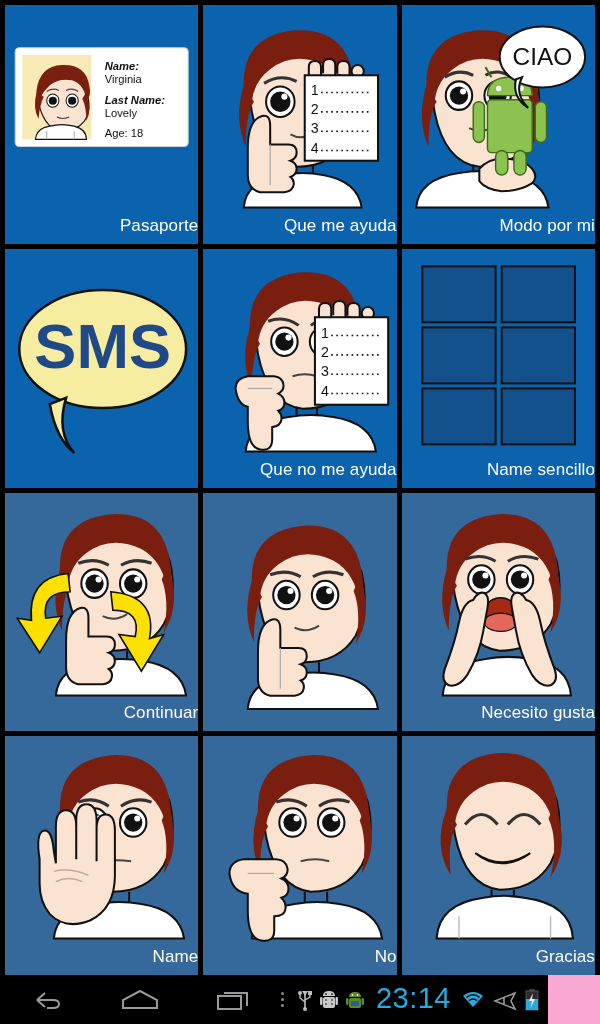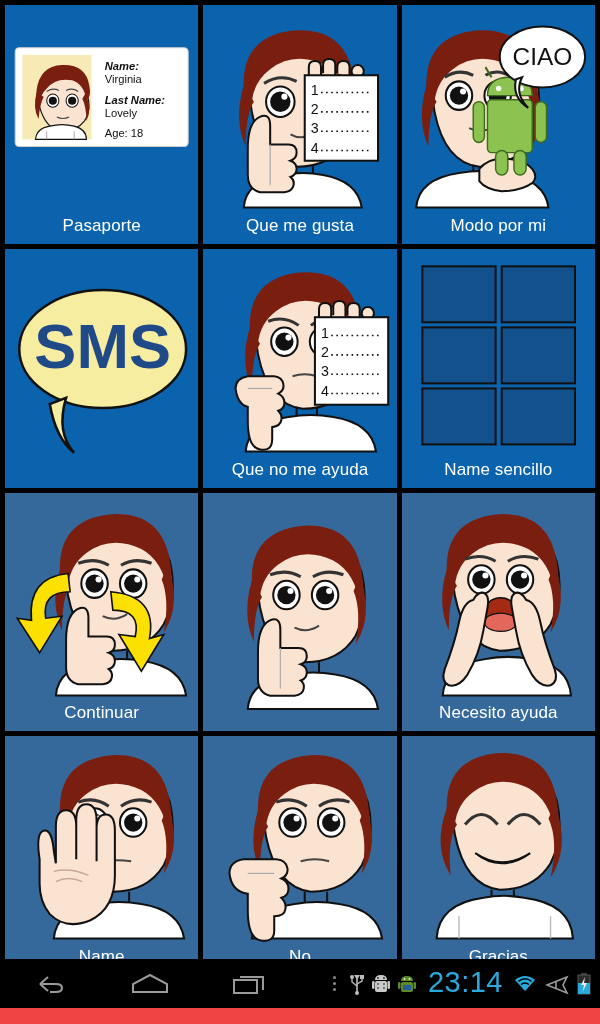--- a/index.html
+++ b/index.html
@@ -2,21 +2,21 @@
 <html><head>
 <meta charset="utf-8">
 <style>
   * { margin:0; padding:0; box-sizing:border-box; }
   html, body {
     width:600px; height:1024px;
     background:#000;
     font-family:"Liberation Sans", sans-serif;
     overflow:hidden;
   }
-  #app { position:relative; width:600px; height:1024px; background:#ef4444; }
+  #app { position:relative; width:600px; height:1024px; background:#f9a8d4; }
 
   
   .grid {
     position:absolute; left:0; top:0;
     width:600px; height:975px;
     display:grid;
     grid-template-columns:repeat(3, 1fr);
     grid-template-rows:repeat(4, 1fr);
     gap:5px;
     padding:5px 5px 0 5px;
@@ -34,33 +34,33 @@
     position:relative;
     flex:1 1 auto;
     width:100%;
     display:flex; align-items:center; justify-content:center;
     overflow:hidden;
   }
   .cell-art svg { display:block; width:100%; height:100%; }
   .cell-label {
     flex:0 0 auto;
     width:100%;
-    text-align:center;
+    text-align:right;
     color:#ffffff;
     font-size:17px;
     line-height:18px;
     padding-bottom:9px;
     letter-spacing:0.1px;
     white-space:nowrap;
   }
 
   
   .sysbar {
-    position:absolute; left:0; bottom:16px;
-    width:600px; height:49px;
+    position:absolute; left:0; bottom:0;
+    width:548px; height:49px;
     background:#000;
     display:flex; align-items:center;
   }
   .navkeys { display:flex; align-items:center; width:300px; height:49px; }
   .navkey {
     flex:1 1 0; height:49px;
     display:flex; align-items:center; justify-content:center;
   }
   .navkey svg { display:block; }
   .sysright {
@@ -151,21 +151,21 @@
           <path d="M132 58 L132 52 Q132 46 138 46 Q144 46 144 52 L144 62" fill="#fbe3d2" stroke="#111" stroke-width="2"></path>
           <circle cx="152" cy="56" r="6" fill="#fbe3d2" stroke="#111" stroke-width="2"></circle>
           <rect x="100" y="60" width="72" height="84" fill="#ffffff" stroke="#111" stroke-width="2"></rect>
           <text x="106" y="79" font-family="Liberation Sans, sans-serif" font-size="14" fill="#111">1</text>
           <text x="106" y="98" font-family="Liberation Sans, sans-serif" font-size="14" fill="#111">2</text>
           <text x="106" y="117" font-family="Liberation Sans, sans-serif" font-size="14" fill="#111">3</text>
           <text x="106" y="136" font-family="Liberation Sans, sans-serif" font-size="14" fill="#111">4</text>
           <path d="M116 77 H164 M116 96 H164 M116 115 H164 M116 134 H164" stroke="#111" stroke-width="1.6" stroke-dasharray="1.6 3.4"></path>
         </svg>
       </div>
-      <div class="cell-label">Que me gusta</div>
+      <div class="cell-label">Que me ayuda</div>
     </div>
 
     <div class="cell">
       <div class="cell-art">
         <svg viewBox="0 0 190 190" preserveAspectRatio="xMidYMid meet">
           <path d="M32 96 Q22 42 70 30 Q118 20 132 62 Q140 96 126 124 Q110 150 76 150 Q42 146 32 96Z" fill="#fbe3d2" stroke="#111" stroke-width="2"></path>
           <path d="M24 72 Q22 22 72 16 Q124 12 132 62 Q136 84 130 94 Q126 62 104 50 Q74 36 50 54 Q34 66 32 86 Q24 84 24 72Z" fill="#7a1f10"></path>
           <path d="M24 70 Q14 104 26 130 Q26 98 34 86Z" fill="#7a1f10"></path>
           <path d="M130 66 Q144 104 126 132 Q132 100 124 80Z" fill="#7a1f10"></path>
           <ellipse cx="56" cy="80" rx="13" ry="14" fill="#ffffff" stroke="#111" stroke-width="2"></ellipse>
@@ -329,21 +329,21 @@
           <path d="M62 56 Q78 50 92 58" fill="none" stroke="#333" stroke-width="3"></path>
           <path d="M104 58 Q118 50 134 56" fill="none" stroke="#333" stroke-width="3"></path>
           <ellipse cx="97" cy="110" rx="17" ry="16" fill="#a52a13" stroke="#111" stroke-width="1.5"></ellipse>
           <ellipse cx="97" cy="118" rx="16" ry="9" fill="#e3685b" stroke="#111" stroke-width="1.2"></ellipse>
           <path d="M40 190 Q42 160 82 154 Q104 150 126 154 Q164 160 166 190Z" fill="#ffffff" stroke="#111" stroke-width="2"></path>
 
           <path d="M70 96 Q76 86 82 90 Q86 94 84 104 L80 126 Q76 150 64 170 Q56 182 46 180 Q38 176 42 164 Q52 138 56 118 Q60 98 70 96Z" fill="#fbe3d2" stroke="#111" stroke-width="2"></path>
           <path d="M122 96 Q116 86 110 90 Q106 94 108 104 L112 126 Q116 150 128 170 Q136 182 146 180 Q154 176 150 164 Q140 138 136 118 Q132 98 122 96Z" fill="#fbe3d2" stroke="#111" stroke-width="2"></path>
         </svg>
       </div>
-      <div class="cell-label">Necesito ayuda</div>
+      <div class="cell-label">Necesito gusta</div>
     </div>
 
     <div class="cell dark">
       <div class="cell-art">
         <svg viewBox="0 0 190 190" preserveAspectRatio="xMidYMid meet">
           <path d="M62 90 Q52 36 100 24 Q148 14 162 56 Q170 90 156 118 Q140 144 106 144 Q72 140 62 90Z" fill="#fbe3d2" stroke="#111" stroke-width="2"></path>
           <path d="M54 66 Q52 16 102 10 Q154 6 162 56 Q166 78 160 88 Q156 56 134 44 Q104 30 80 48 Q64 60 62 80 Q54 78 54 66Z" fill="#7a1f10"></path>
           <path d="M54 64 Q44 98 56 124 Q56 92 64 80Z" fill="#7a1f10"></path>
           <path d="M160 60 Q174 98 156 126 Q162 94 154 74Z" fill="#7a1f10"></path>
           <ellipse cx="88" cy="76" rx="13" ry="14" fill="#ffffff" stroke="#111" stroke-width="2"></ellipse>

